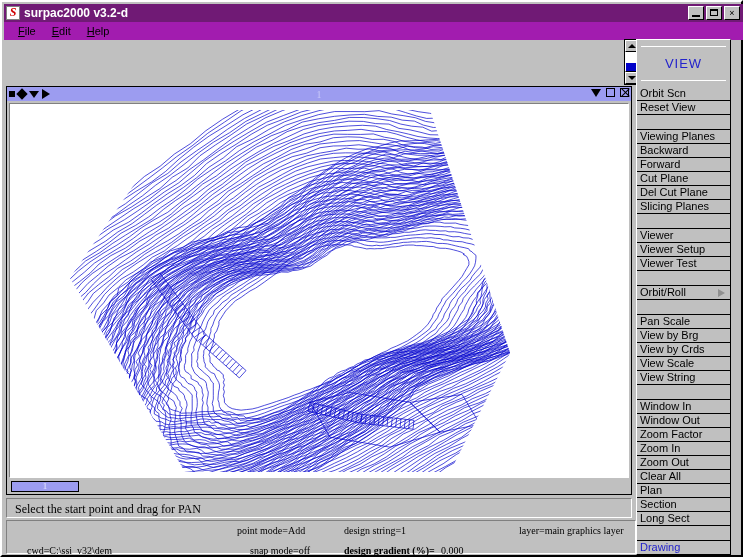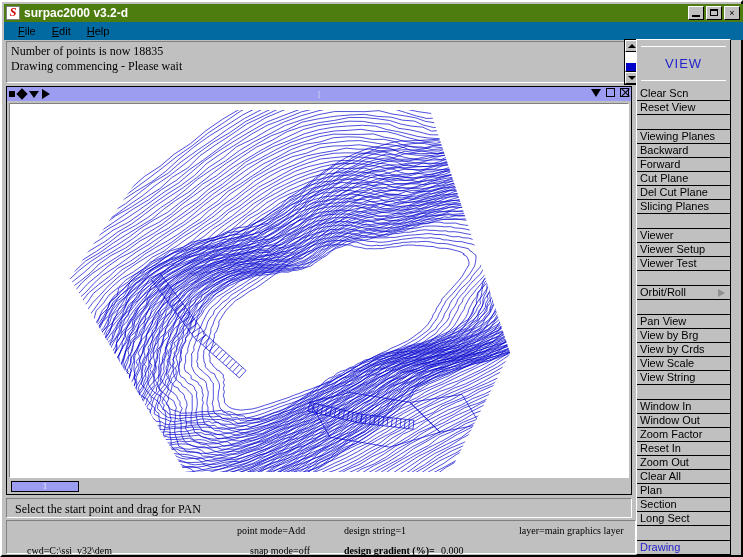--- a/index.html
+++ b/index.html
@@ -16,21 +16,21 @@
     border-top:2px solid #ffffff;
     border-left:2px solid #ffffff;
     border-right:2px solid #000000;
     border-bottom:2px solid #000000;
     box-sizing:border-box;
   }
 
   
   .titlebar{
     position:absolute;left:2px;top:2px;width:739px;height:18px;
-    background:#4d7c0f;
+    background:#701a75;
     display:flex;align-items:center;
   }
   .app-icon{
     width:14px;height:14px;margin-left:2px;margin-right:4px;
     background:#ffffff;position:relative;flex:none;
     border:1px solid #808080;
     box-sizing:border-box;
   }
   .app-icon:after{
     content:"S";position:absolute;left:0;right:0;top:-2px;
@@ -56,21 +56,21 @@
     content:"";position:absolute;left:3px;bottom:2px;width:8px;height:2px;background:#000;
   }
   .tb-btn.max:after{
     content:"";position:absolute;left:3px;top:2px;width:8px;height:7px;
     border:1px solid #000;border-top-width:2px;box-sizing:border-box;
   }
 
   
   .menubar{
     position:absolute;left:2px;top:20px;width:739px;height:18px;
-    background:#0369a1;display:flex;align-items:center;padding-left:6px;
+    background:#a21caf;display:flex;align-items:center;padding-left:6px;
     box-sizing:border-box;
   }
   .menu-item{
     padding:1px 8px;font-size:11px;color:#000;
     font-family:"Liberation Sans", sans-serif;
   }
   .menu-item u{text-decoration:underline;}
 
   
   .msgwrap{
@@ -248,26 +248,20 @@
       <div class="tb-btn close">×</div>
     </div>
   </div>
 
   <div class="menubar">
     <div class="menu-item"><u>F</u><span></span>ile</div>
     <div class="menu-item"><u>E</u>dit</div>
     <div class="menu-item"><u>H</u>elp</div>
   </div>
 
-  <div class="msgwrap">
-    <div class="msgtext">
-      <div>Number of points is now 18835</div>
-      <div>Drawing commencing - Please wait</div>
-    </div>
-  </div>
   <div class="msgscroll">
     <div class="sb-arrow up">
         <span class="tri"></span>
       </div>
     <div class="sb-track">
       <div class="sb-thumb"></div>
     </div>
     <div class="sb-arrow down">
         <span class="tri"></span>
       </div>
@@ -472,46 +466,46 @@
     </div>
   </div>
 
   <div class="sidebar">
     <div class="sb-head">
       <div class="rule top"></div>
       <div class="lbl">VIEW</div>
       <div class="rule bot"></div>
     </div>
     <div id="sb-items">
-        <div class="sb-item"><span>Clear Scn</span></div>
+        <div class="sb-item"><span>Orbit Scn</span></div>
         <div class="sb-item"><span>Reset View</span></div>
         <div class="sb-item spacer"></div>
         <div class="sb-item"><span>Viewing Planes</span></div>
         <div class="sb-item"><span>Backward</span></div>
         <div class="sb-item"><span>Forward</span></div>
         <div class="sb-item"><span>Cut Plane</span></div>
         <div class="sb-item"><span>Del Cut Plane</span></div>
         <div class="sb-item"><span>Slicing Planes</span></div>
         <div class="sb-item spacer"></div>
         <div class="sb-item"><span>Viewer</span></div>
         <div class="sb-item"><span>Viewer Setup</span></div>
         <div class="sb-item"><span>Viewer Test</span></div>
         <div class="sb-item spacer"></div>
         <div class="sb-item"><span>Orbit/Roll</span><span class="submenu"></span></div>
         <div class="sb-item spacer"></div>
-        <div class="sb-item"><span>Pan View</span></div>
+        <div class="sb-item"><span>Pan Scale</span></div>
         <div class="sb-item"><span>View by Brg</span></div>
         <div class="sb-item"><span>View by Crds</span></div>
         <div class="sb-item"><span>View Scale</span></div>
         <div class="sb-item"><span>View String</span></div>
         <div class="sb-item spacer"></div>
         <div class="sb-item"><span>Window In</span></div>
         <div class="sb-item"><span>Window Out</span></div>
         <div class="sb-item"><span>Zoom Factor</span></div>
-        <div class="sb-item"><span>Reset In</span></div>
+        <div class="sb-item"><span>Zoom In</span></div>
         <div class="sb-item"><span>Zoom Out</span></div>
         <div class="sb-item"><span>Clear All</span></div>
         <div class="sb-item"><span>Plan</span></div>
         <div class="sb-item"><span>Section</span></div>
         <div class="sb-item"><span>Long Sect</span></div>
         <div class="sb-item spacer"></div>
         <div class="sb-item prev"><span>Drawing</span></div>
       </div>
   </div>
 

